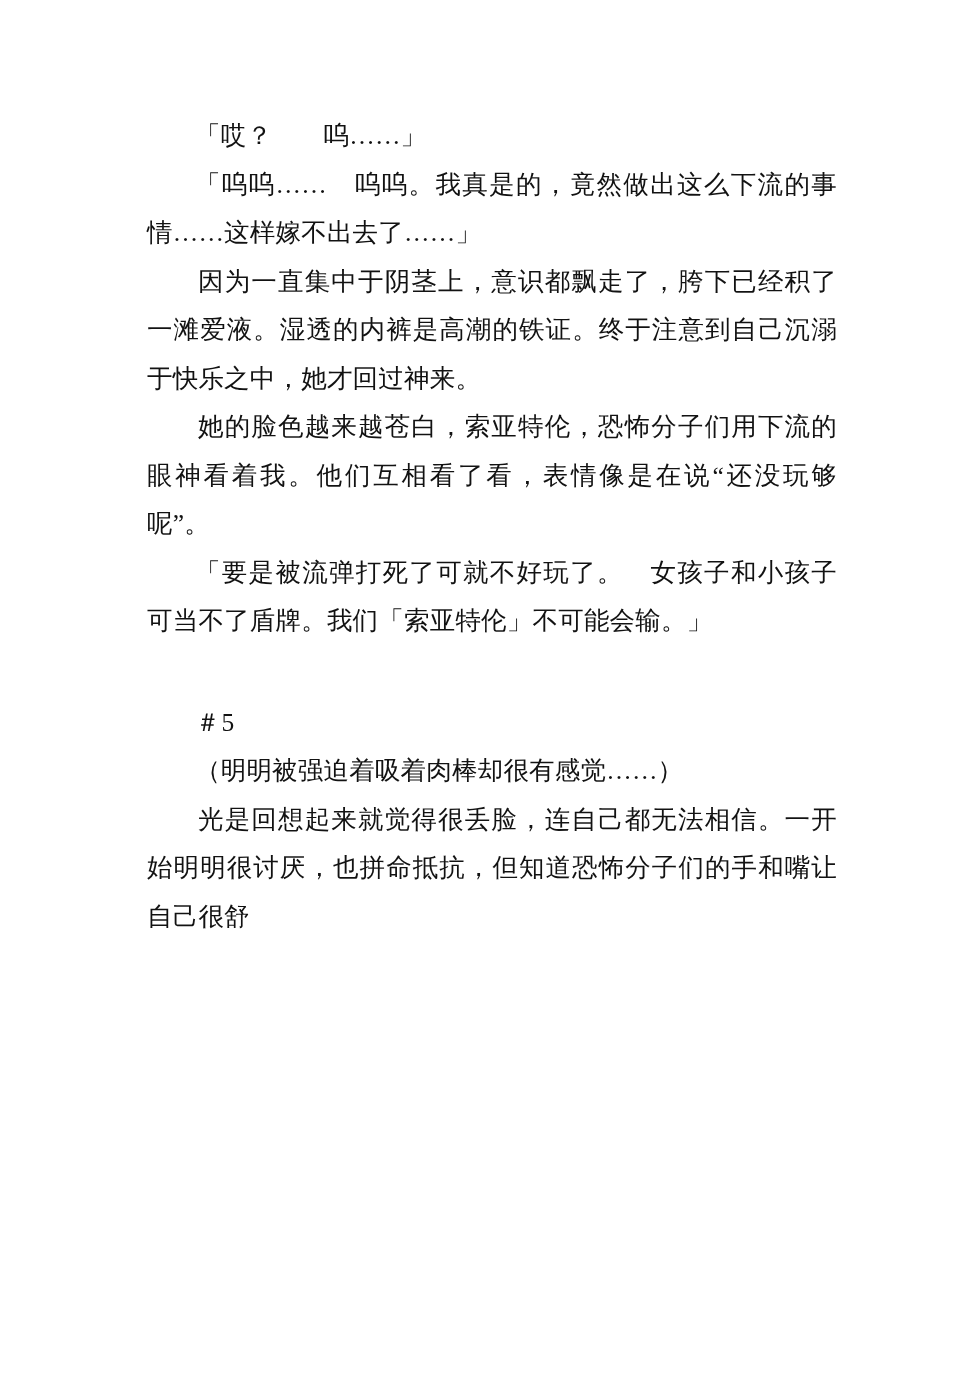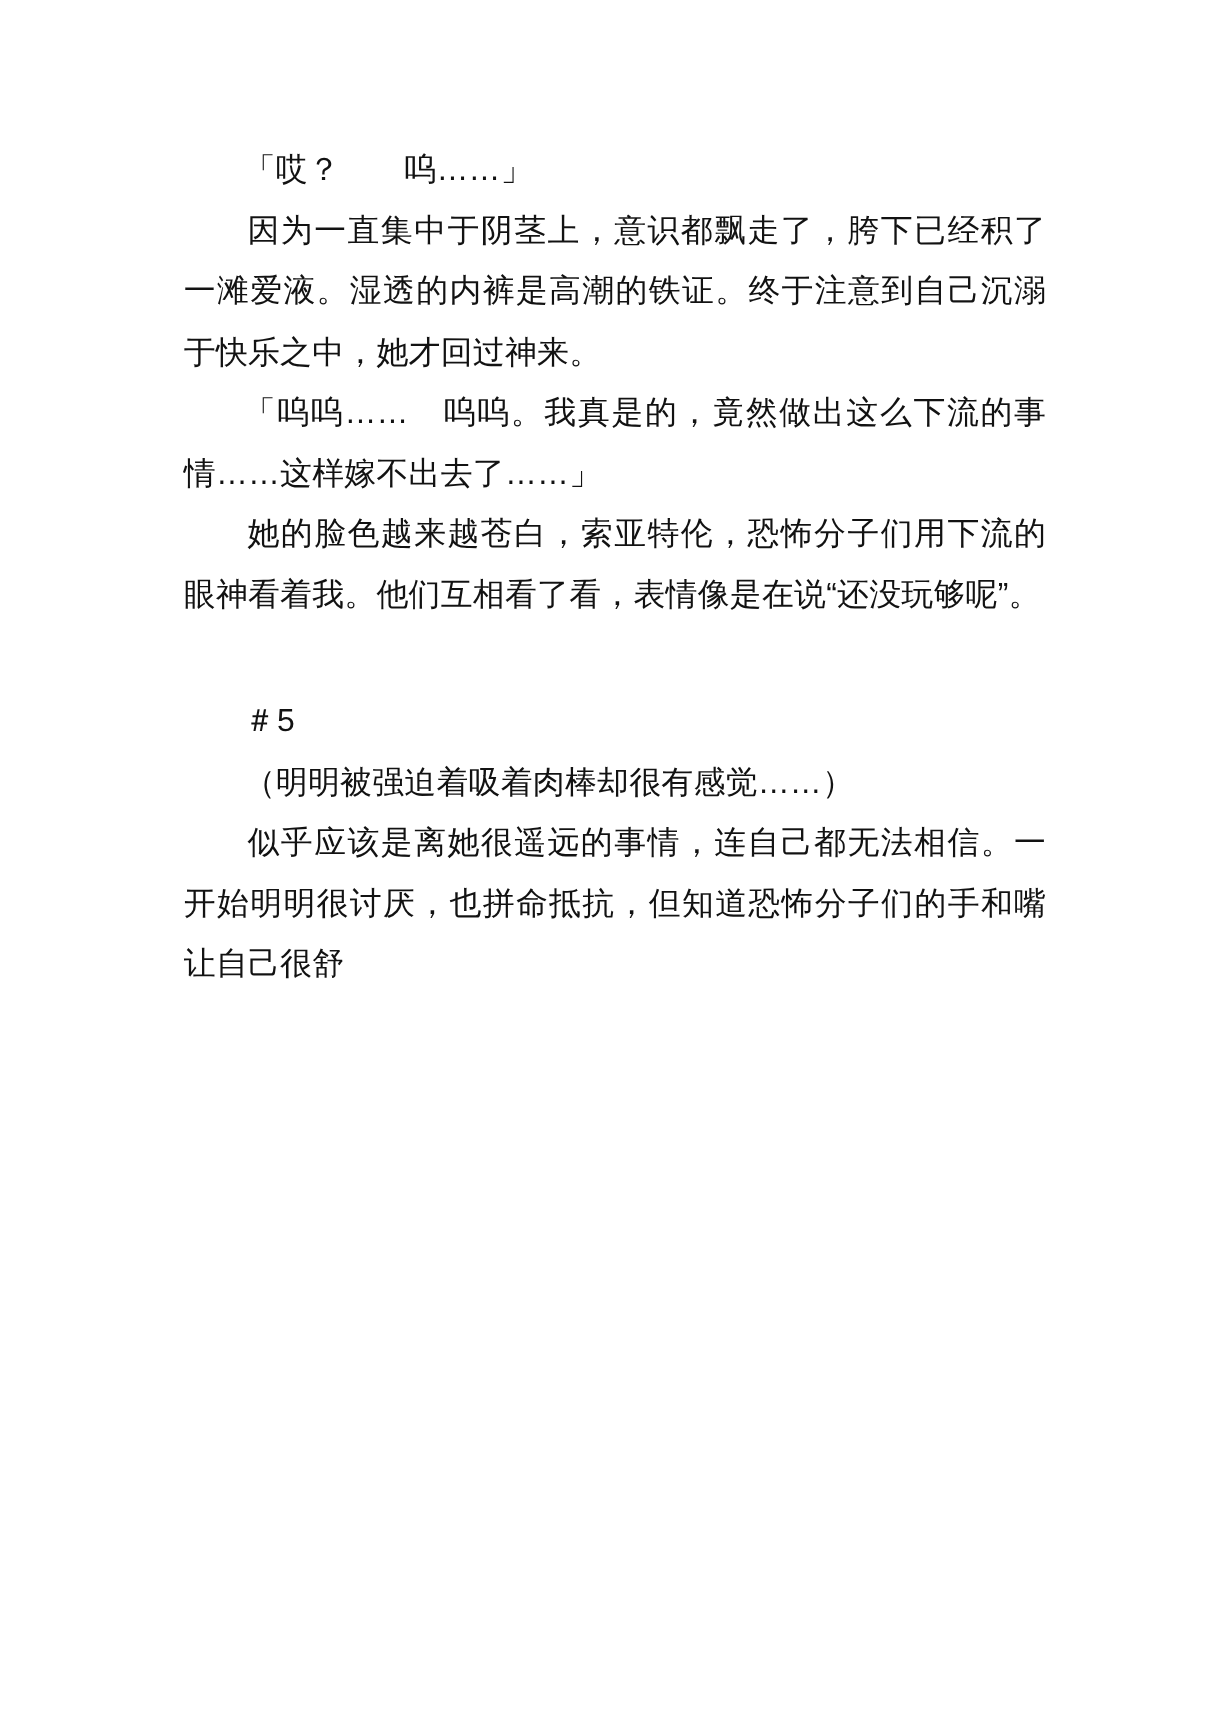--- a/index.html
+++ b/index.html
@@ -68,37 +68,38 @@
     font-weight: 400;
     color: #121212;
     letter-spacing: 1px;
   }
 </style>
 </head>
 <body>
 
 <div id="page" style="background: rgb(255, 255, 255);">
 
-  <div id="text-column" style="color: rgb(18, 18, 18);">
+  <div id="text-column" style="color: rgb(18, 18, 18); font-family: Liberation Serif, serif;">
 
     <p class="para indent-quote">「哎？　　呜……」</p>
 
+    <p class="para indent-quote">「呜呜……　呜呜。我真是的，竟然做出这么下流的事情……这样嫁不出去了……」</p>
+
     <p class="para indent">因为一直集中于阴茎上，意识都飘走了，胯下已经积了一滩爱液。湿透的内裤是高潮的铁证。终于注意到自己沉溺于快乐之中，她才回过神来。</p>
-
-    <p class="para indent-quote">「呜呜……　呜呜。我真是的，竟然做出这么下流的事情……这样嫁不出去了……」</p>
 
     <p class="para indent">她的脸色越来越苍白，索亚特伦，恐怖分子们用下流的眼神看着我。他们互相看了看，表情像是在说“还没玩够呢”。</p>
 
 
 
+    <p class="para indent-quote">「要是被流弹打死了可就不好玩了。　女孩子和小孩子可当不了盾牌。我们「索亚特伦」不可能会输。」</p>
 
     <div class="section-break"></div>
 
     <p class="heading">＃5</p>
 
 
     <p class="para indent-quote">（明明被强迫着吸着肉棒却很有感觉……）</p>
 
-    <p class="para indent">似乎应该是离她很遥远的事情，连自己都无法相信。一开始明明很讨厌，也拼命抵抗，但知道恐怖分子们的手和嘴让自己很舒</p>
+    <p class="para indent">光是回想起来就觉得很丢脸，连自己都无法相信。一开始明明很讨厌，也拼命抵抗，但知道恐怖分子们的手和嘴让自己很舒</p>
 
   </div>
 
 </div>
 
 </body></html>

